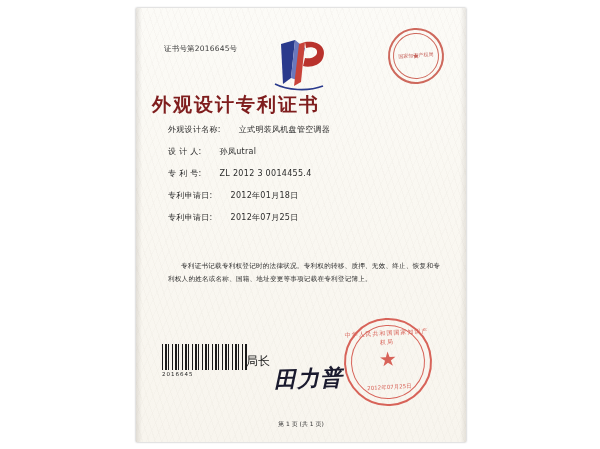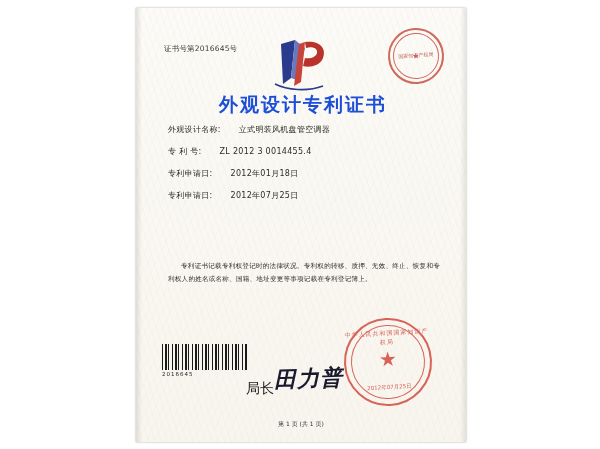--- a/index.html
+++ b/index.html
@@ -96,28 +96,27 @@
     position: absolute;
     left: 50%;
     top: 30px;
     transform: translateX(-50%);
     width: 80px;
     height: 58px;
   }
   .emblem svg { display: block; }
   .doc-title {
     position: absolute;
-    left: 4px;
+    left: 16px;
     right: 0;
     top: 84px;
-    text-align: center;
     font-family: "DejaVu Sans", sans-serif;
     font-size: 19px;
     font-weight: bold;
-    color: #1d4ed8;
+    color: #7f1d1d;
     letter-spacing: 2px;
   }
   .fields {
     position: absolute;
     left: 32px;
     right: 26px;
     top: 116px;
   }
   .field-row {
     display: flex;
@@ -206,22 +205,22 @@
     position: absolute;
     left: 0; right: 0; bottom: 13px;
     text-align: center;
     font-size: 5.5px;
     color: #cf3b30;
   }
   
   .sign-label {
     position: absolute;
     left: 110px;
-    bottom: 44px;
-    font-size: 14px;
+    bottom: 72px;
+    font-size: 12px;
     color: #222;
   }
   .signature {
     position: absolute;
     left: 138px;
     bottom: 48px;
     font-family: "DejaVu Serif", serif;
     font-size: 22px;
     color: #1a1a2e;
     font-style: italic;
@@ -281,20 +280,24 @@
     </div>
 
     <div class="doc-title">外观设计专利证书</div>
 
     <div class="fields">
       <div class="field-row">
         <span class="field-label">外观设计名称:</span>
         <span class="field-value">立式明装风机盘管空调器</span>
       </div>
       <div class="field-row">
+        <span class="field-label">设 计 人:</span>
+        <span class="field-value">孙凤utral</span>
+      </div>
+      <div class="field-row">
         <span class="field-label">专 利 号:</span>
         <span class="field-value">ZL 2012 3 0014455.4</span>
       </div>
       <div class="field-row">
         <span class="field-label">专利申请日:</span>
         <span class="field-value">2012年01月18日</span>
       </div>
       <div class="field-row">
         <span class="field-label">专利申请日:</span>
         <span class="field-value">2012年07月25日</span>

